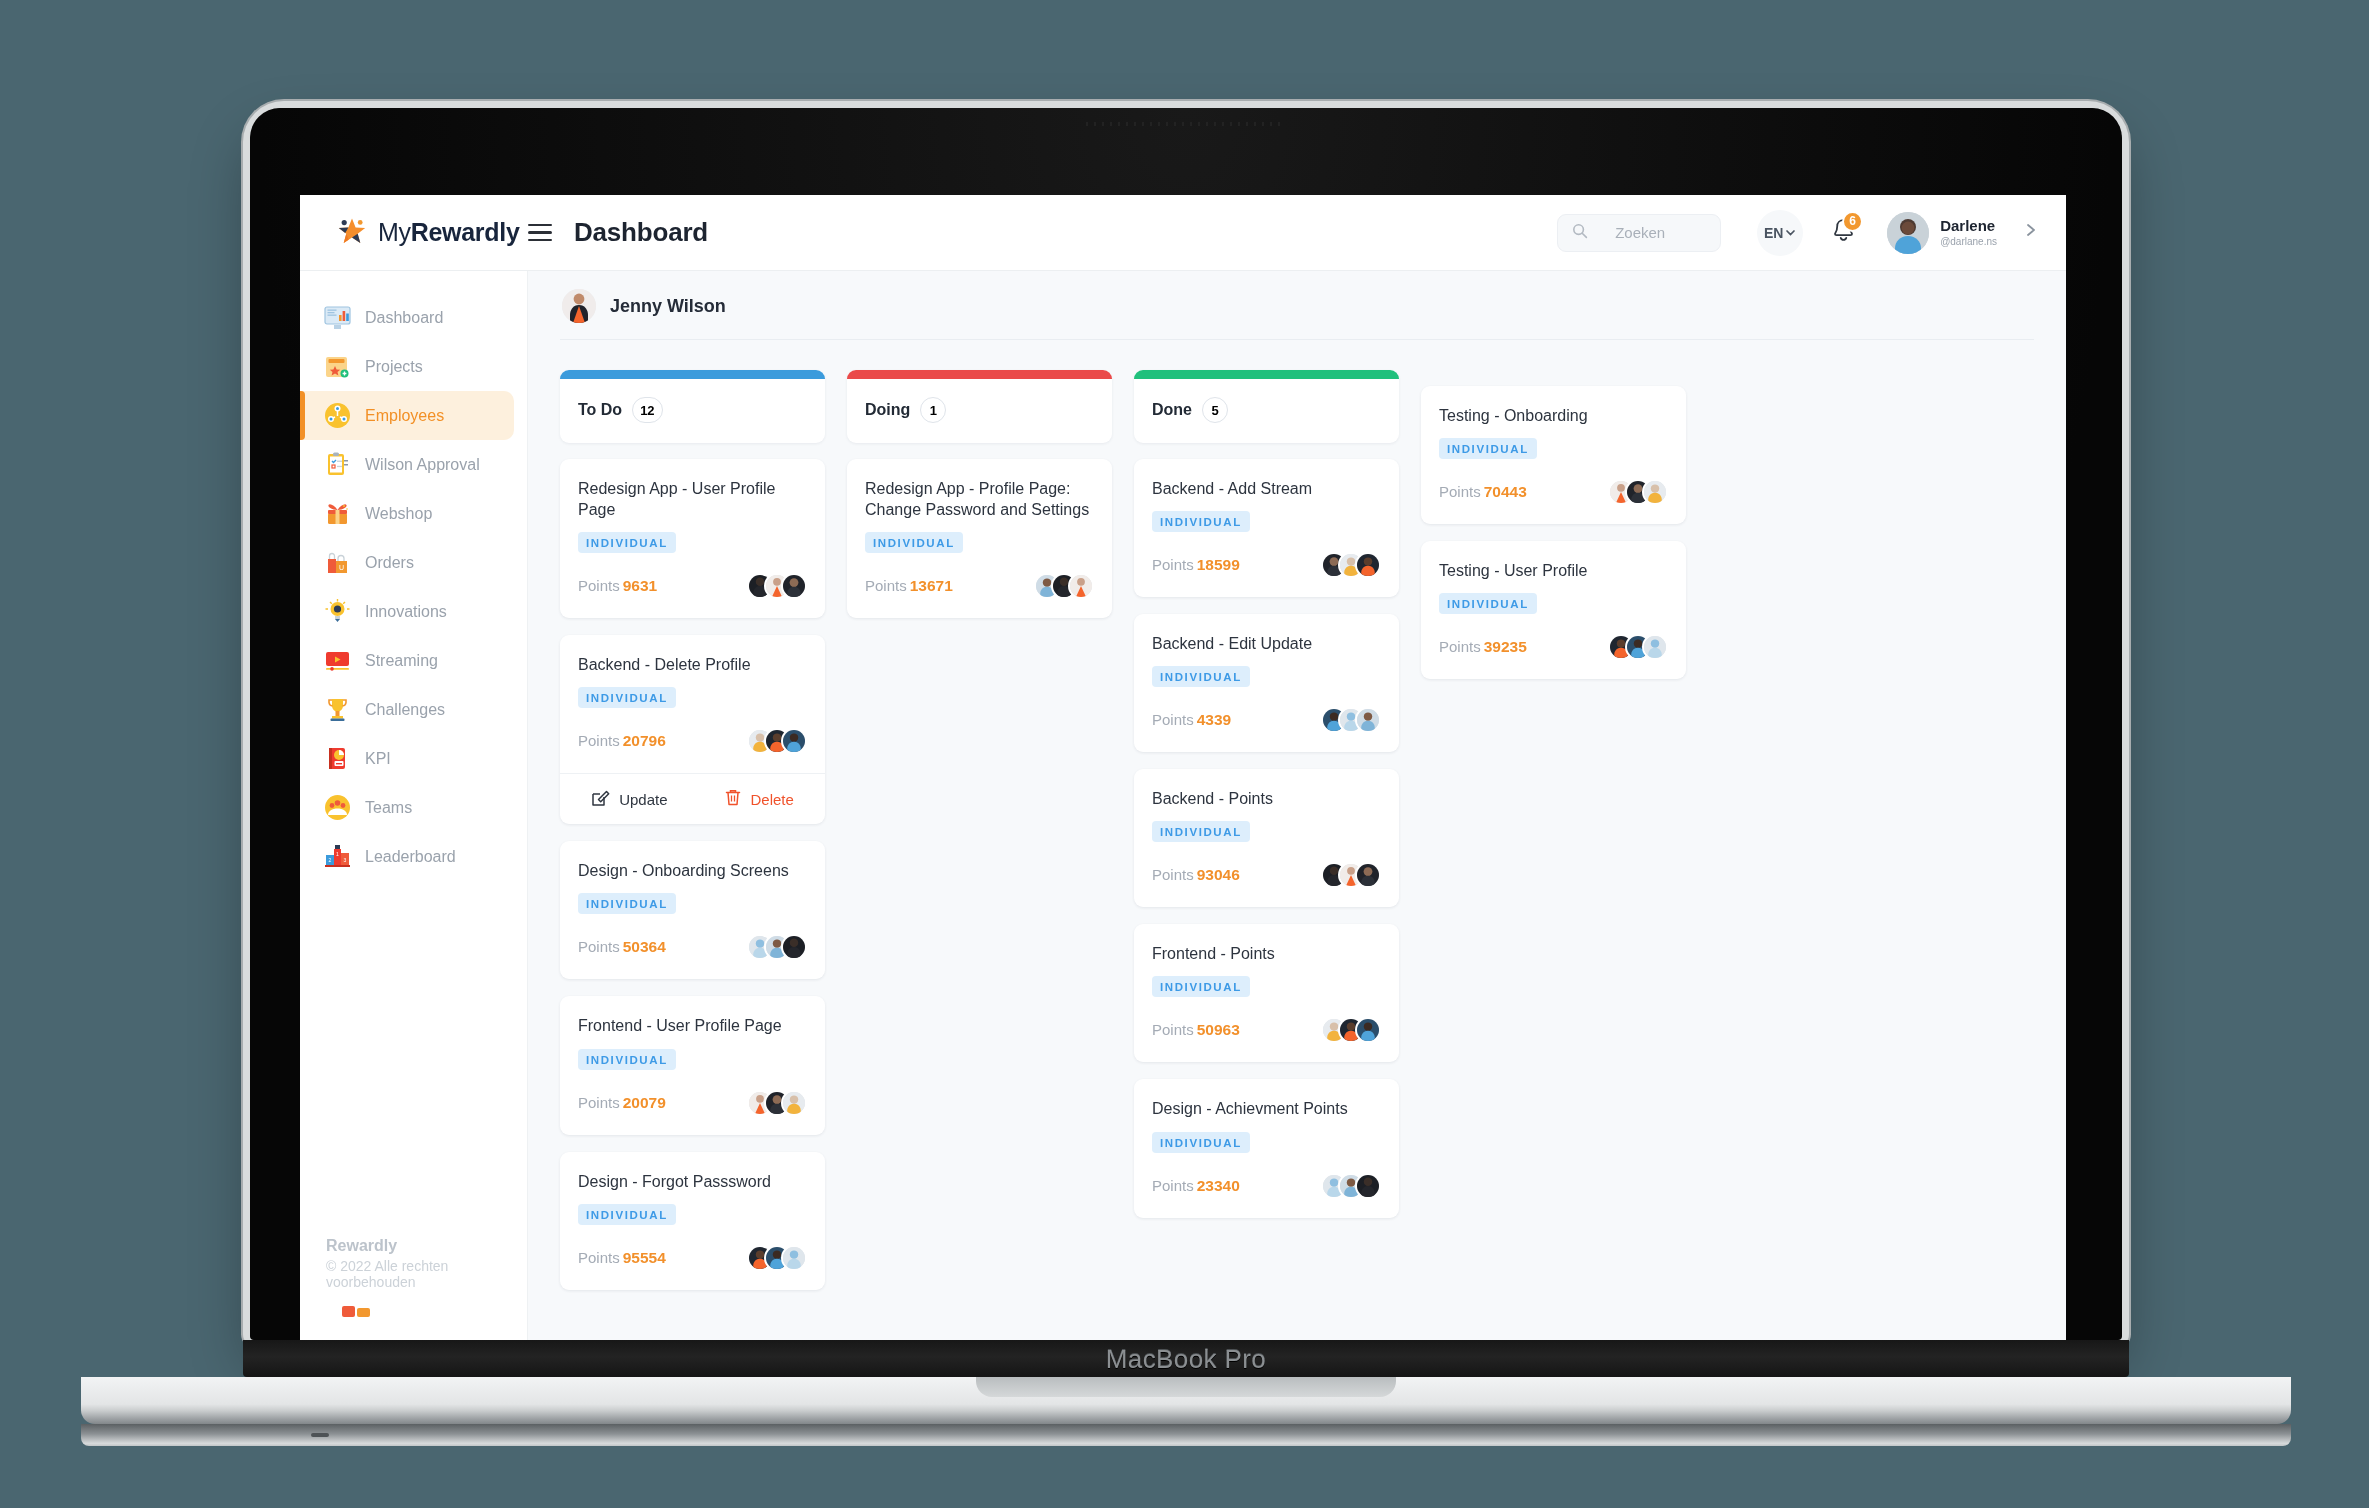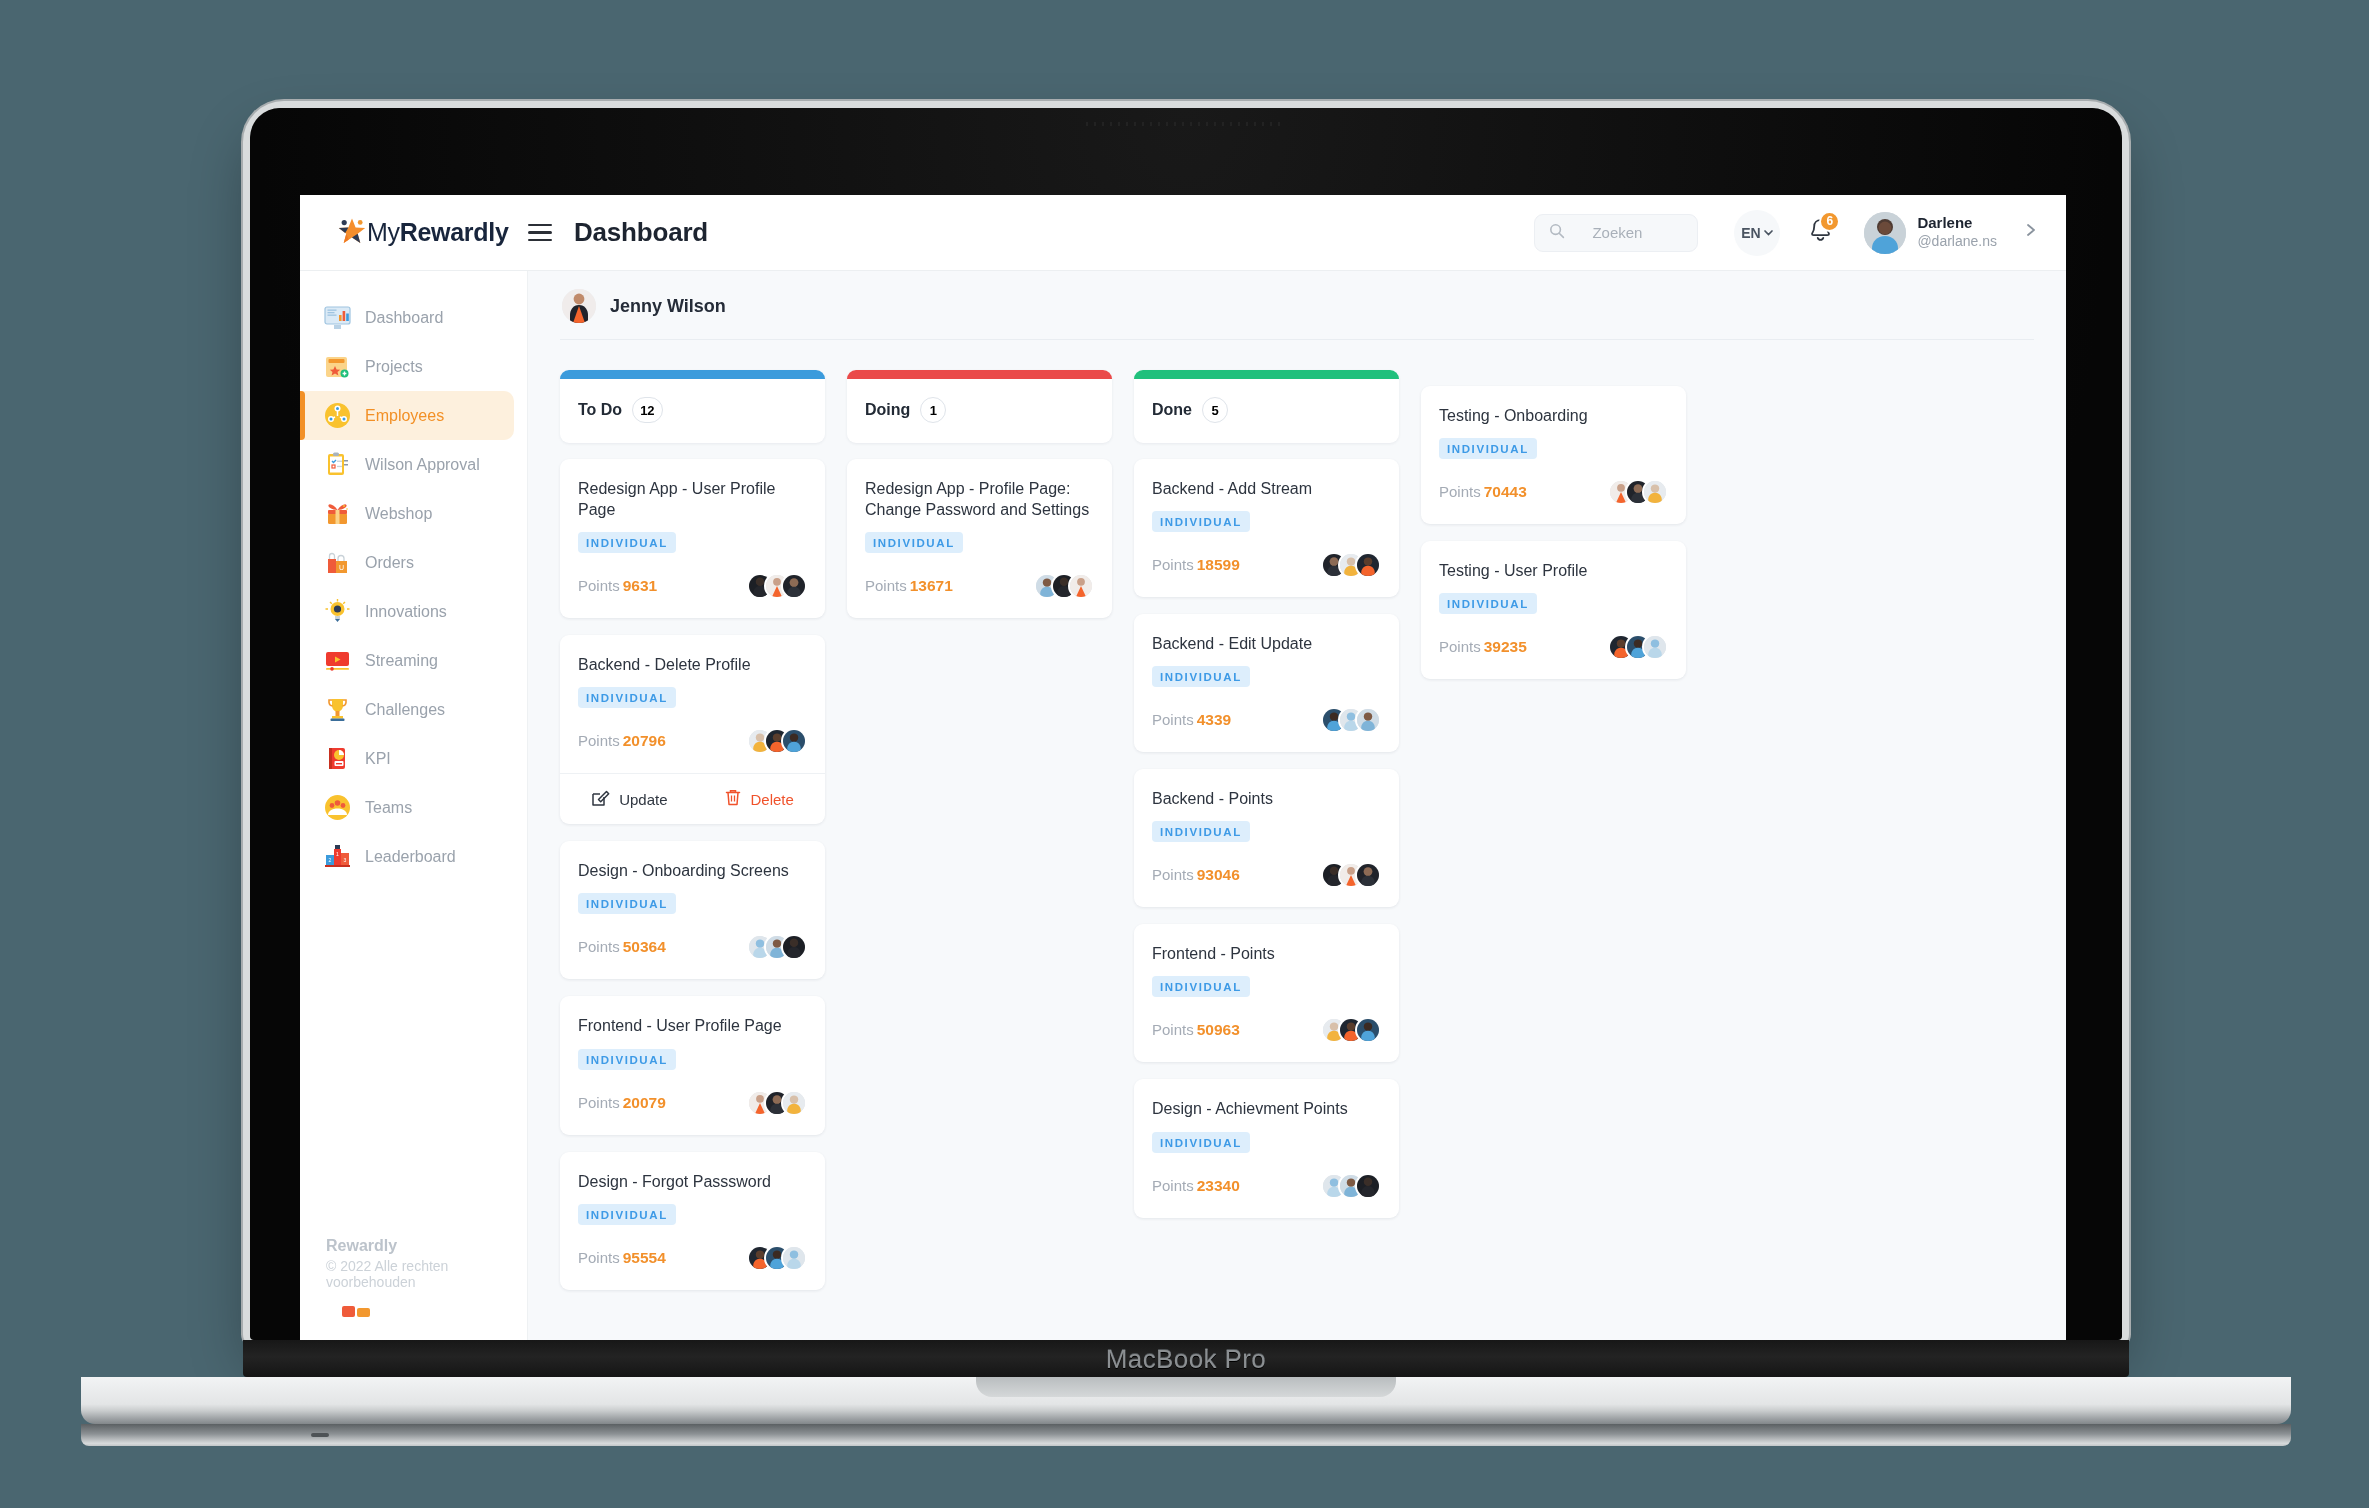--- a/index.html
+++ b/index.html
@@ -73,21 +73,21 @@
     width: 18px; height: 4px; background: #4e5356; border-radius: 2px;
   }
 
   
   .topbar {
     height: 76px; display: flex; align-items: center;
     background: #fff;
     border-bottom: 1px solid #eceff1;
     position: relative;
   }
-  .brand { width: 228px; display: flex; align-items: center; padding-left: 37px; text-align: right; }
+  .brand { width: 228px; display: flex; align-items: center; gap: 11px; padding-left: 37px; text-align: right; }
   .brand-text { font-size: 25px; color: #18253c; letter-spacing: -.3px; }
   .brand-text b { font-weight: 700; }
   .hamburger { display:flex; flex-direction:column; gap:5px; cursor:pointer; margin-right: 22px;}
   .hamburger i { display:block; width:24px; height:2.6px; background:#2b2f36; border-radius:2px; }
   .page-title { font-size: 26px; font-weight: 700; color: #1d2430; letter-spacing: -.2px; }
   .topbar-right {
     margin-left: auto; display:flex; align-items:center; gap:0; padding-right: 28px;
   }
   .search {
     width: 164px; height: 38px; border-radius: 9px;
@@ -108,21 +108,21 @@
     background: #f2982f; color:#fff; font-size:12px; font-weight:700;
     display:flex; align-items:center; justify-content:center;
     border: 2px solid #fff;
   }
   .userchip { display:flex; align-items:center; gap:11px; }
   .avatar-lg {
     width: 42px; height: 42px; border-radius: 50%; overflow:hidden;
     background: #cfd6dc; flex: none;
   }
   .u-name { font-size: 15px; font-weight: 700; color:#1d2430; line-height:1.25; }
-  .u-handle { font-size: 14px; color:#9aa2ac; line-height:1.25; }
+  .u-handle { font-size: 10px; color:#9aa2ac; line-height:1.25; }
   .chev-r { margin-left: 16px; color:#8a939e; font-size: 20px; }
 
   
   .body-row { display:flex; height: 1069px; }
   .sidebar {
     width: 228px; background: #fff; border-right: 1px solid #eef1f3;
     position: relative; flex:none;
     display:flex; flex-direction:column;
   }
   .nav { padding-top: 22px; }

